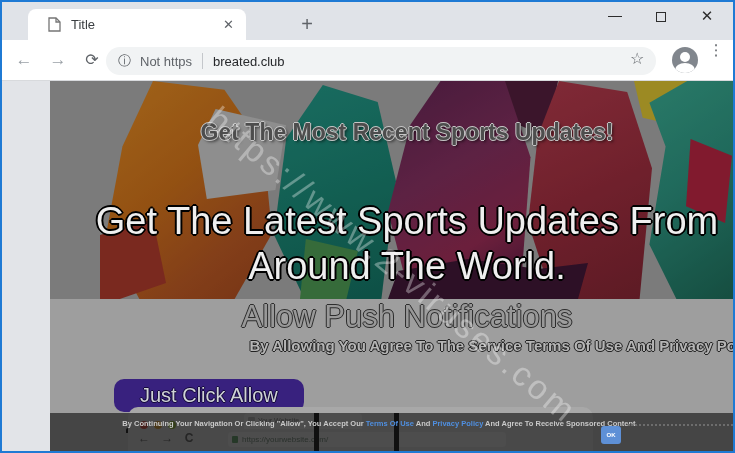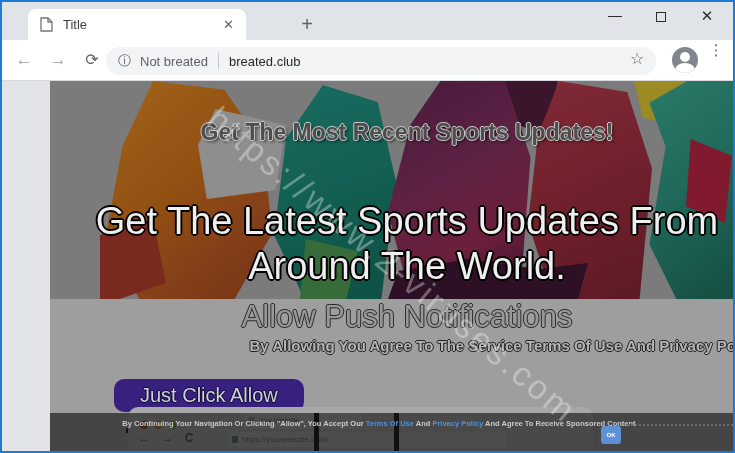--- a/index.html
+++ b/index.html
@@ -6,21 +6,21 @@
   html,body { width:735px; height:453px; font-family:"Liberation Sans", sans-serif; }
   .window {
     position:relative; width:735px; height:453px;
     border:2px solid #1f7ad4; background:#e2e4e8; overflow:hidden;
   }
   
   .titlebar { position:absolute; left:0; top:0; width:731px; height:38px; background:#e0e3e8; }
   .tab {
     position:absolute; left:26px; top:7px; width:218px; height:31px;
     background:#ffffff; border-radius:8px 8px 0 0;
-    display:flex; align-items:center; padding:0 8px 0 12px;
+    display:flex; align-items:center; padding:0 8px 0 20px;
   }
   .tab-favicon { width:13px; height:15px; flex:0 0 auto; }
   .tab-label { font-size:13px; color:#3c4043; margin-left:10px; flex:1 1 auto; }
   .tab-close { font-size:13px; color:#5f6368; padding:0 4px; cursor:default; }
   .newtab { position:absolute; left:292px; top:10px; width:26px; height:26px;
     font-size:20px; color:#5f6368; text-align:center; line-height:25px; }
   .winctrl { position:absolute; top:0; height:30px; width:44px; text-align:center; color:#2d2d2d; }
   .winctrl.min  { right:96px; font-size:14px; line-height:26px; }
   .winctrl.max  { right:50px; }
   .winctrl.max span { display:inline-block; width:10px; height:10px; border:1.5px solid #2d2d2d; margin-top:10px; }
@@ -144,21 +144,21 @@
     <div class="winctrl max"><span></span></div>
     <div class="winctrl close">✕</div>
   </div>
 
   <div class="toolbar">
     <div class="nav-ico nav-back">←</div>
     <div class="nav-ico nav-fwd">→</div>
     <div class="nav-ico nav-reload">⟳</div>
     <div class="omnibox">
       <span class="omni-info">ⓘ</span>
-      <span class="omni-sec">Not breated</span>
+      <span class="omni-sec">Not https</span>
       <span class="omni-sep"></span>
       <span class="omni-url">breated.club</span>
     </div>
     <div class="tool-star">☆</div>
     <div class="avatar">
       <span class="head"></span>
       <span class="body"></span>
     </div>
     <div class="tool-menu">⋮</div>
   </div>

